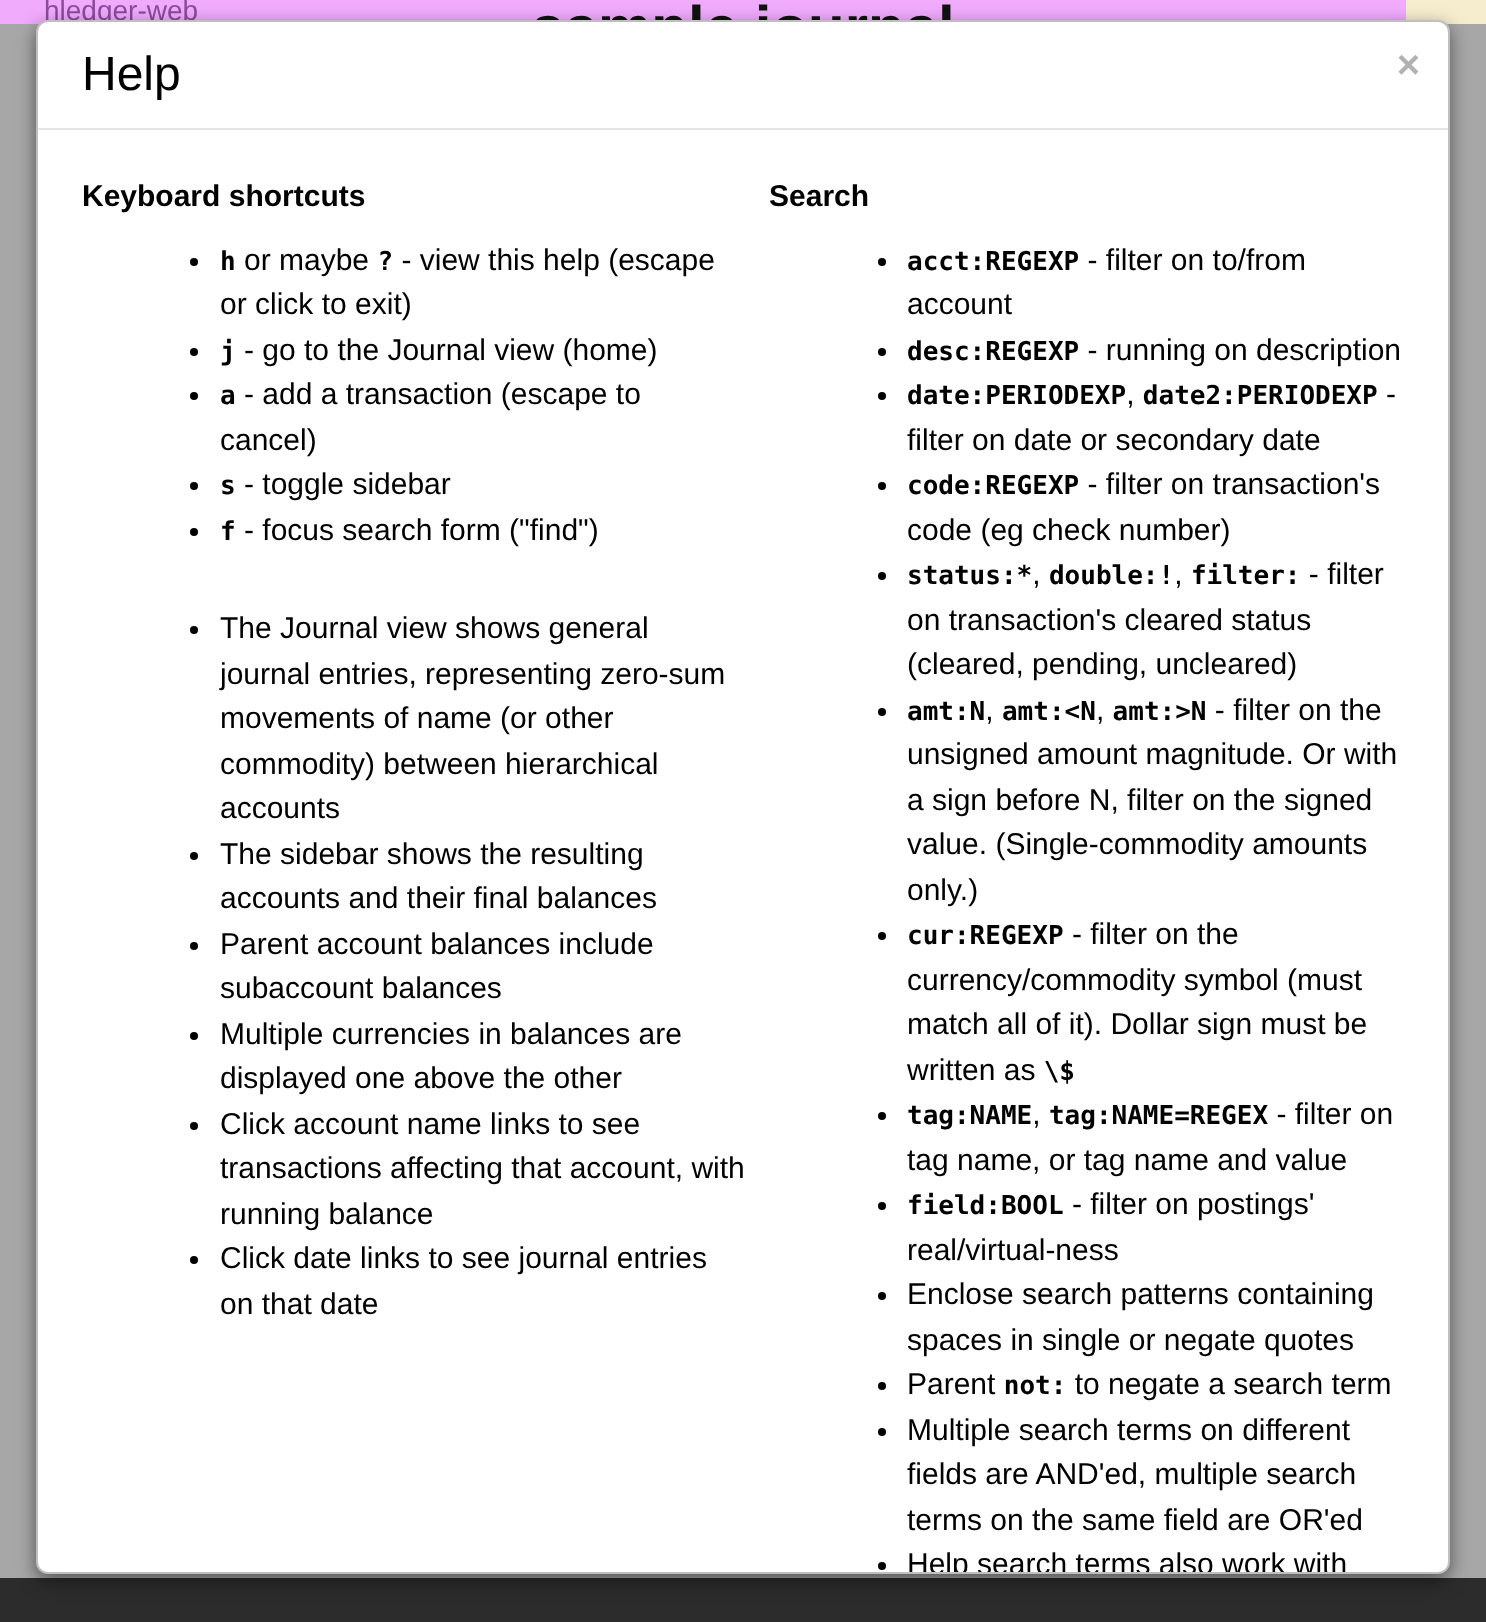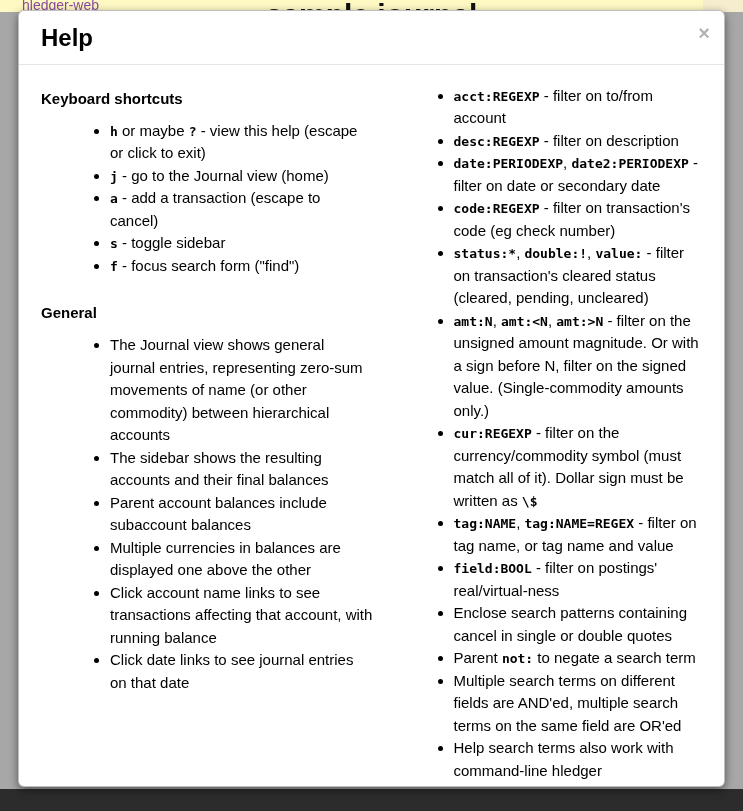--- a/index.html
+++ b/index.html
@@ -8,21 +8,21 @@
     position: relative;
     overflow: hidden;
     background: #ffffff;
     font-family: "Liberation Sans", sans-serif;
     color: #000;
   }
 
   
   .page-top {
     position: absolute; top: 0; left: 0; right: 0; height: 12px;
-    background: #fef9c3; overflow: hidden; z-index: 1;
+    background: #f0abfc; overflow: hidden; z-index: 1;
   }
   .nav-brand {
     position: absolute; left: 22px; top: -3px;
     color: #8a4a9e; font-size: 14px; text-decoration: underline;
     white-space: nowrap;
   }
   .page-heading {
     position: absolute; left: 50%; transform: translateX(-50%); top: -2px;
     font-size: 30px; font-weight: bold; color: #111; white-space: nowrap;
   }
@@ -49,21 +49,21 @@
     box-shadow: 0 3px 9px rgba(0,0,0,.5);
     z-index: 10;
     overflow: hidden;
   }
   .modal-header {
     position: relative;
     padding: 13px 18px 11px 22px;
     border-bottom: 1px solid #e5e5e5;
   }
   .modal-title {
-    font-size: 24px; font-weight: 700; color: #000; line-height: 1.2;
+    font-size: 24px; font-weight: 400; color: #000; line-height: 1.2;
   }
   .close-btn {
     position: absolute; right: 14px; top: 12px;
     font-size: 20px; font-weight: bold; line-height: 1;
     color: #000; opacity: .3;
     background: none; border: none; cursor: pointer;
     font-family: "Liberation Sans", sans-serif;
   }
   .modal-body {
     display: flex; gap: 12px;
@@ -116,43 +116,43 @@
     <div class="col-left">
       <div class="section-heading">Keyboard shortcuts</div>
       <ul class="help-list">
           <li><code>h</code><span> or maybe </span><code>?</code><span> - view this help (escape or click to exit)</span></li>
           <li><code>j</code><span> - go to the Journal view (home)</span></li>
           <li><code>a</code><span> - add a transaction (escape to cancel)</span></li>
           <li><code>s</code><span> - toggle sidebar</span></li>
           <li><code>f</code><span> - focus search form ("find")</span></li>
         </ul>
 
-      <div class="section-heading">General</div>
       <ul class="help-list">
           <li><span>The Journal view shows general journal entries, representing zero-sum movements of name (or other commodity) between hierarchical accounts</span></li>
           <li><span>The sidebar shows the resulting accounts and their final balances</span></li>
           <li><span>Parent account balances include subaccount balances</span></li>
           <li><span>Multiple currencies in balances are displayed one above the other</span></li>
           <li><span>Click account name links to see transactions affecting that account, with running balance</span></li>
           <li><span>Click date links to see journal entries on that date</span></li>
         </ul>
     </div>
 
     <div class="col-right">
+      <div class="section-heading">Search</div>
       <ul class="help-list">
           <li><code>acct:REGEXP</code><span> - filter on to/from account</span></li>
-          <li><code>desc:REGEXP</code><span> - filter on description</span></li>
+          <li><code>desc:REGEXP</code><span> - running on description</span></li>
           <li><code>date:PERIODEXP</code><span>, </span><code>date2:PERIODEXP</code><span> - filter on date or secondary date</span></li>
           <li><code>code:REGEXP</code><span> - filter on transaction's code (eg check number)</span></li>
-          <li><code>status:*</code><span>, </span><code>double:!</code><span>, </span><code>value:</code><span> - filter on transaction's cleared status (cleared, pending, uncleared)</span></li>
+          <li><code>status:*</code><span>, </span><code>double:!</code><span>, </span><code>filter:</code><span> - filter on transaction's cleared status (cleared, pending, uncleared)</span></li>
           <li><code>amt:N</code><span>, </span><code>amt:&lt;N</code><span>, </span><code>amt:&gt;N</code><span> - filter on the unsigned amount magnitude. Or with a sign before N, filter on the signed value. (Single-commodity amounts only.)</span></li>
           <li><code>cur:REGEXP</code><span> - filter on the currency/commodity symbol (must match all of it). Dollar sign must be written as </span><code>\$</code></li>
           <li><code>tag:NAME</code><span>, </span><code>tag:NAME=REGEX</code><span> - filter on tag name, or tag name and value</span></li>
           <li><code>field:BOOL</code><span> - filter on postings' real/virtual-ness</span></li>
-          <li><span>Enclose search patterns containing cancel in single or double quotes</span></li>
+          <li><span>Enclose search patterns containing spaces in single or negate quotes</span></li>
           <li><span>Parent </span><code>not:</code><span> to negate a search term</span></li>
           <li><span>Multiple search terms on different fields are AND'ed, multiple search terms on the same field are OR'ed</span></li>
           <li><span>Help search terms also work with command-line hledger</span></li>
         </ul>
     </div>
 
   </div>
 </div>
 
 </body></html>

